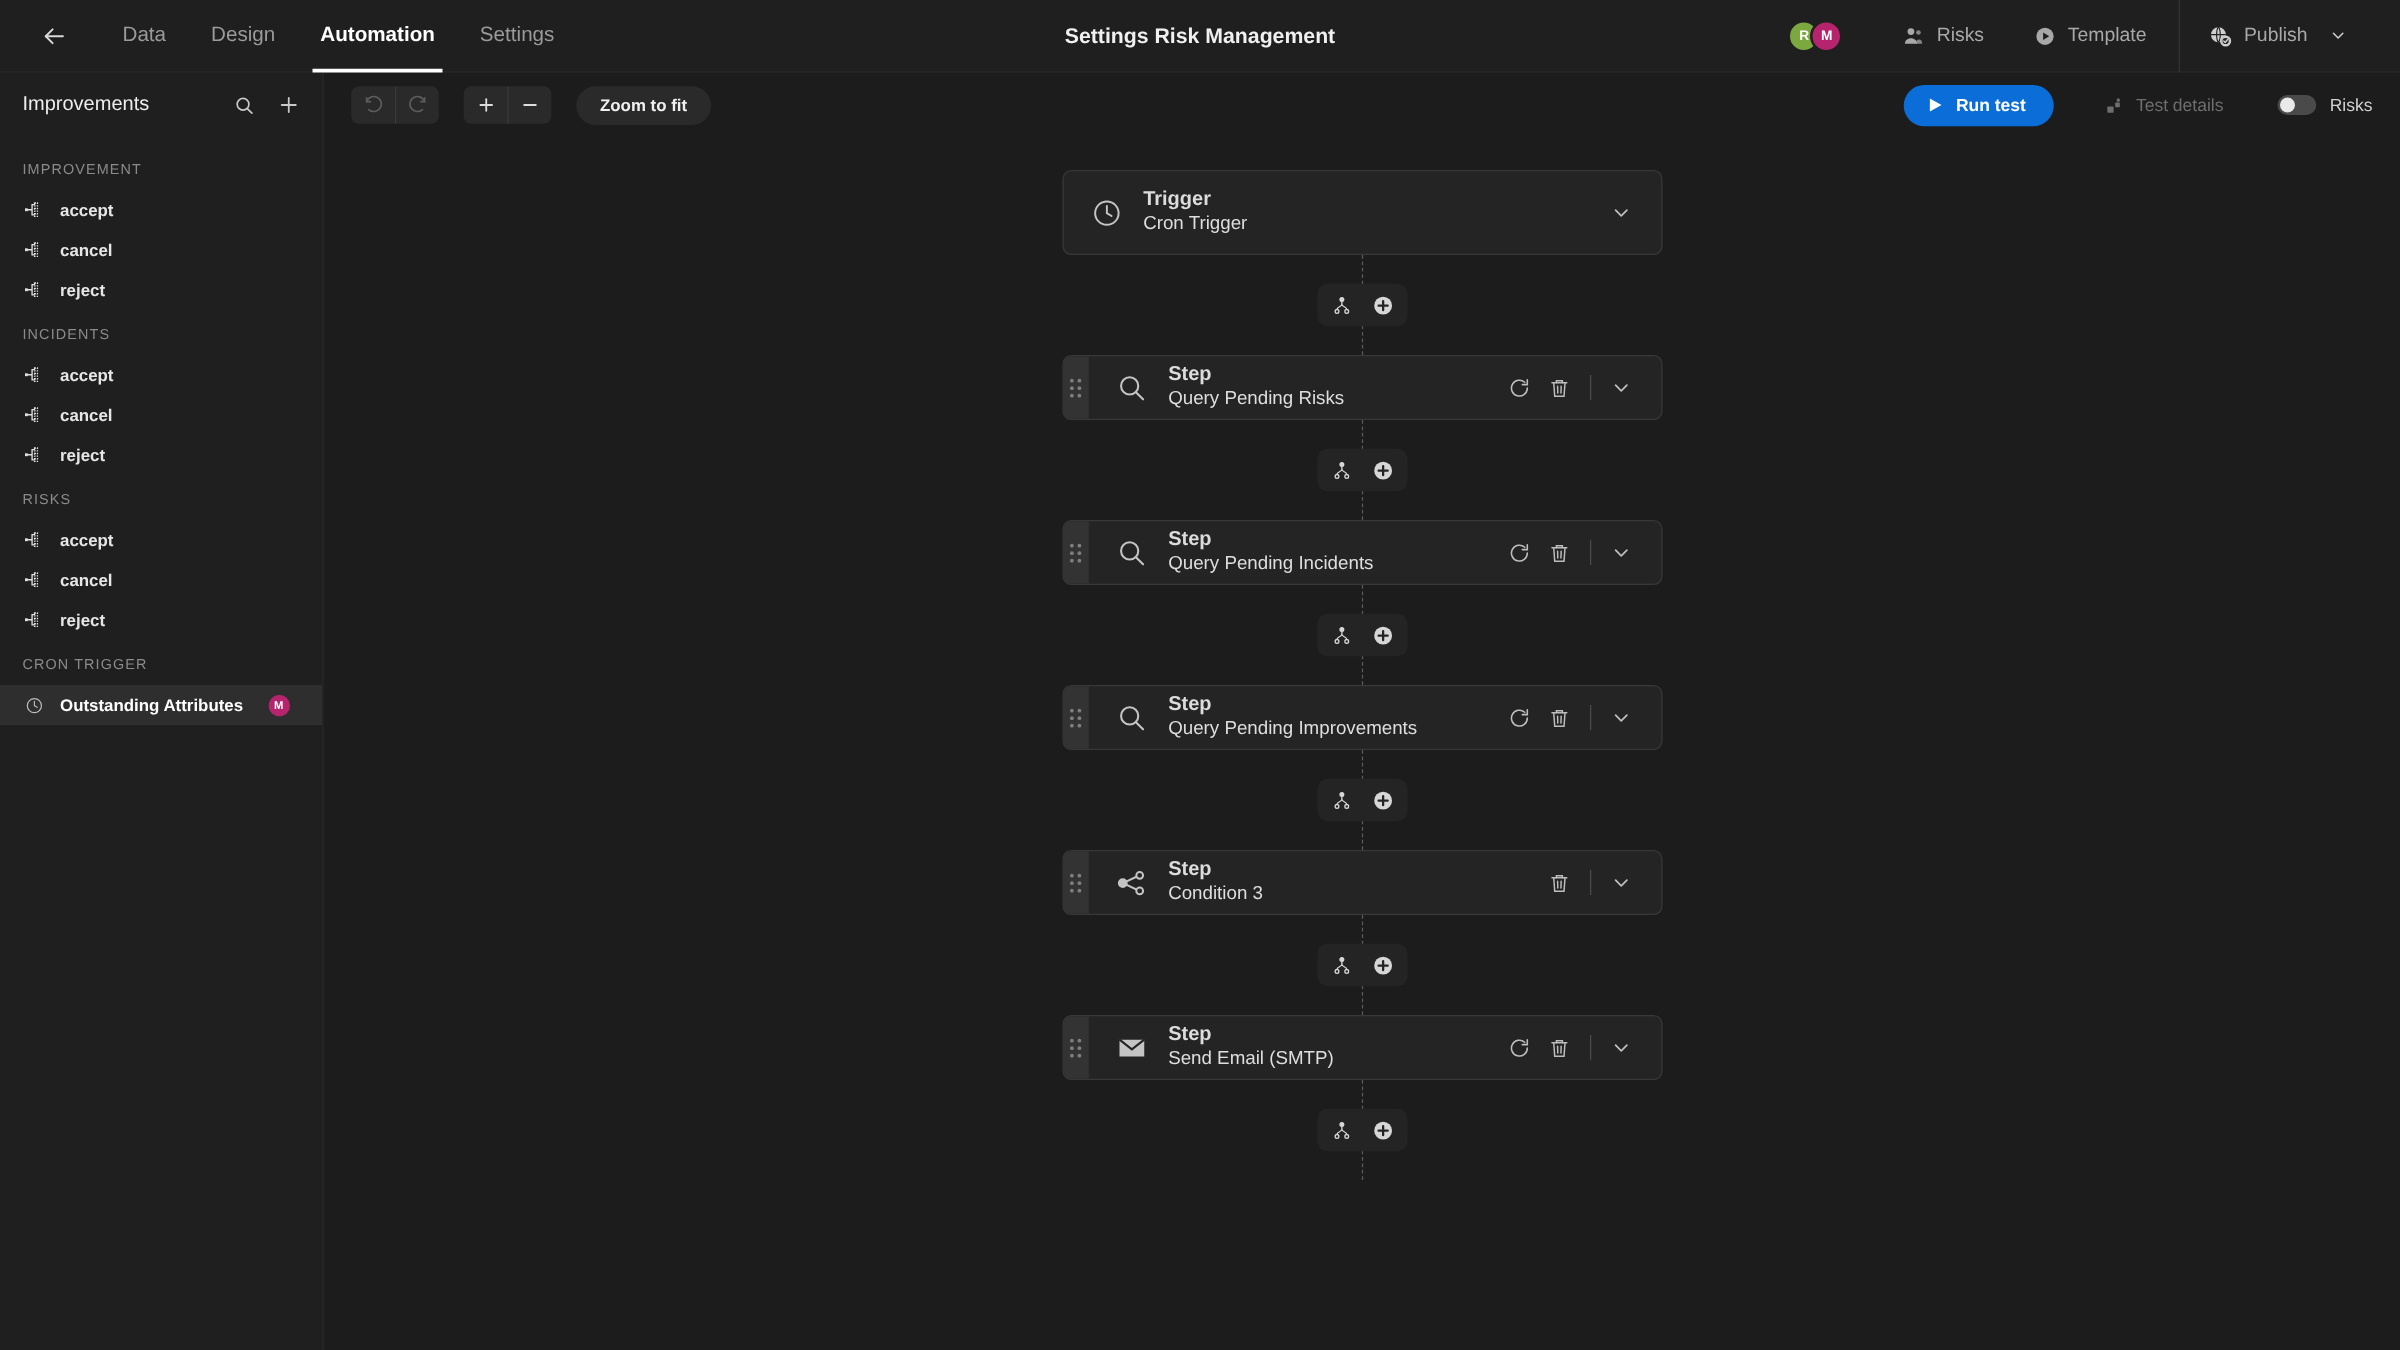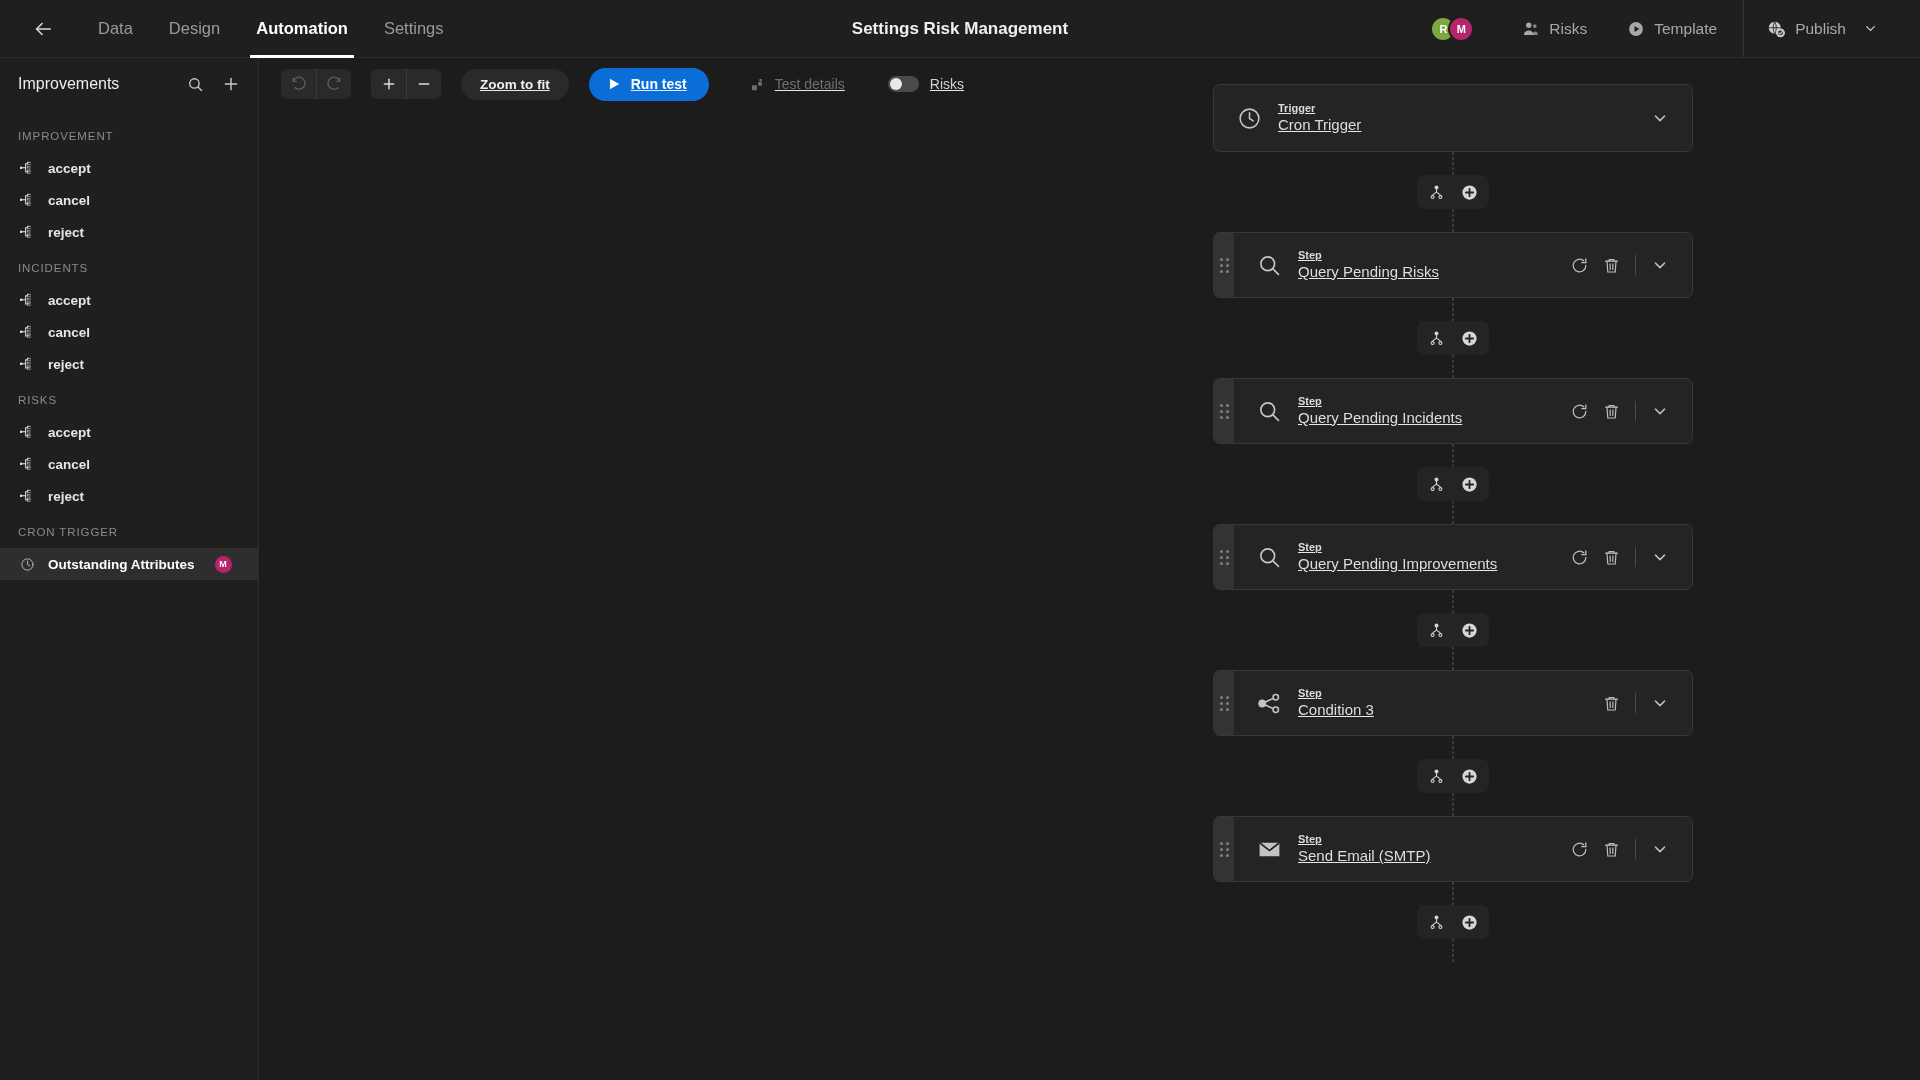--- a/index.html
+++ b/index.html
@@ -118,21 +118,21 @@
   .sb-item-icon { width: 18px; display: flex; align-items: center; justify-content: center; flex: 0 0 18px; }
   .sb-badge {
     width: 17px; height: 17px; border-radius: 50%;
     background: #b6246e;
     color: #fff; font-size: 9px; font-weight: bold;
     display: flex; align-items: center; justify-content: center;
     margin-left: 8px;
   }
 
   
-  .canvas-col { flex: 1; display: flex; min-width: 0; background: #1c1c1c; text-decoration: underline; }
+  .canvas-col { flex: 1; display: flex; flex-direction: column; min-width: 0; background: #1c1c1c; }
 
   .canvas-toolbar {
     height: 52px; min-height: 52px;
     display: flex; align-items: center;
     padding: 0 22px;
     gap: 20px;
   }
   .btn-group {
     display: flex; align-items: center;
     background: #2a2a2a; border-radius: 6px;
@@ -198,21 +198,21 @@
   .card {
     width: 480px;
     background: #242424;
     border: 1px solid #383838;
     border-radius: 7px;
     display: flex; align-items: stretch;
     position: relative;
     overflow: hidden;
   }
   .card.trigger { height: 68px; }
-  .card.step { height: 66px; }
+  .card.step { height: 52px; }
 
   .drag-rail {
     width: 20px;
     background: #333333;
     display: flex; align-items: center; justify-content: center;
     cursor: grab;
     flex: 0 0 20px;
   }
   .grip {
     display: grid;
@@ -228,21 +228,21 @@
     padding: 0 16px 0 20px;
     min-width: 0;
   }
   .card-icon {
     width: 30px; flex: 0 0 30px;
     display: flex; align-items: center; justify-content: center;
     color: #c4c4c4;
     margin-right: 14px;
   }
   .card-text { display: flex; flex-direction: column; justify-content: center; gap: 3px; min-width: 0; }
-  .card-kind { font-size: 11px; font-weight: bold; color: #dcdcdc; line-height: 1; }
+  .card-kind { font-size: 16px; font-weight: bold; color: #dcdcdc; line-height: 1; }
   .card-name { font-size: 15px; color: #dedede; line-height: 1.1; white-space: nowrap; }
   .card-actions { margin-left: auto; display: flex; align-items: center; gap: 0; }
   .act-btn {
     width: 32px; height: 32px;
     display: flex; align-items: center; justify-content: center;
     color: #bdbdbd; cursor: pointer;
   }
   .act-sep { width: 1px; height: 20px; background: #4a4a4a; margin: 0 8px; }
 
   

